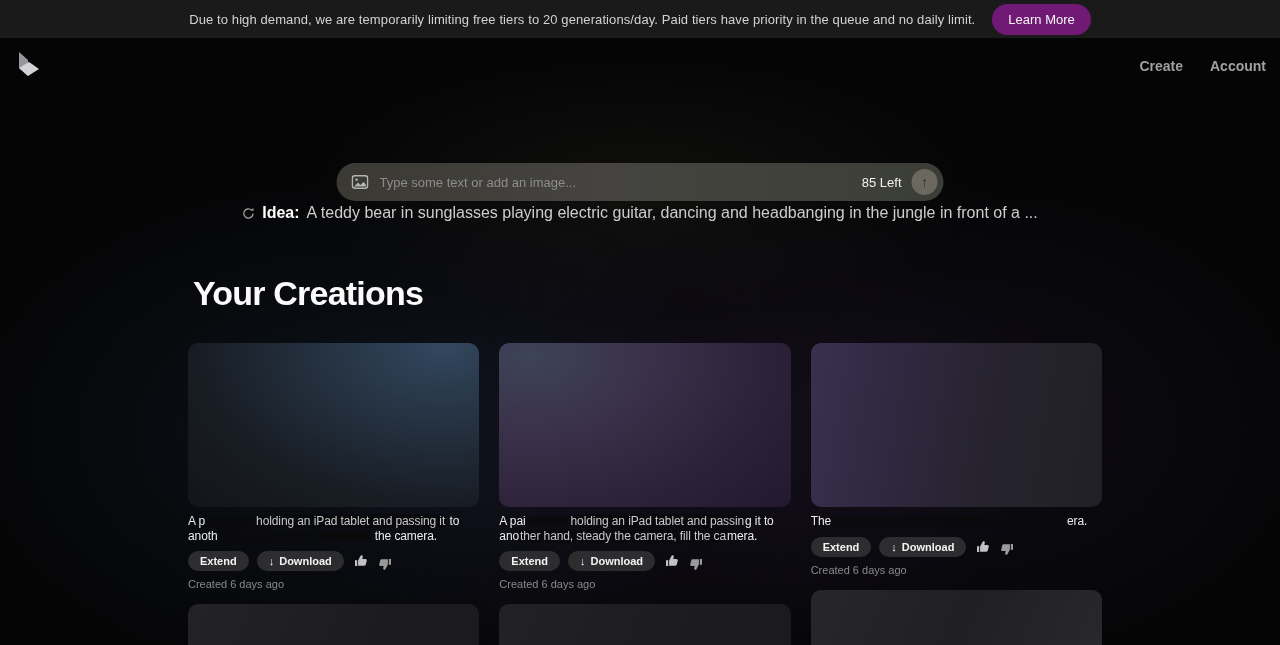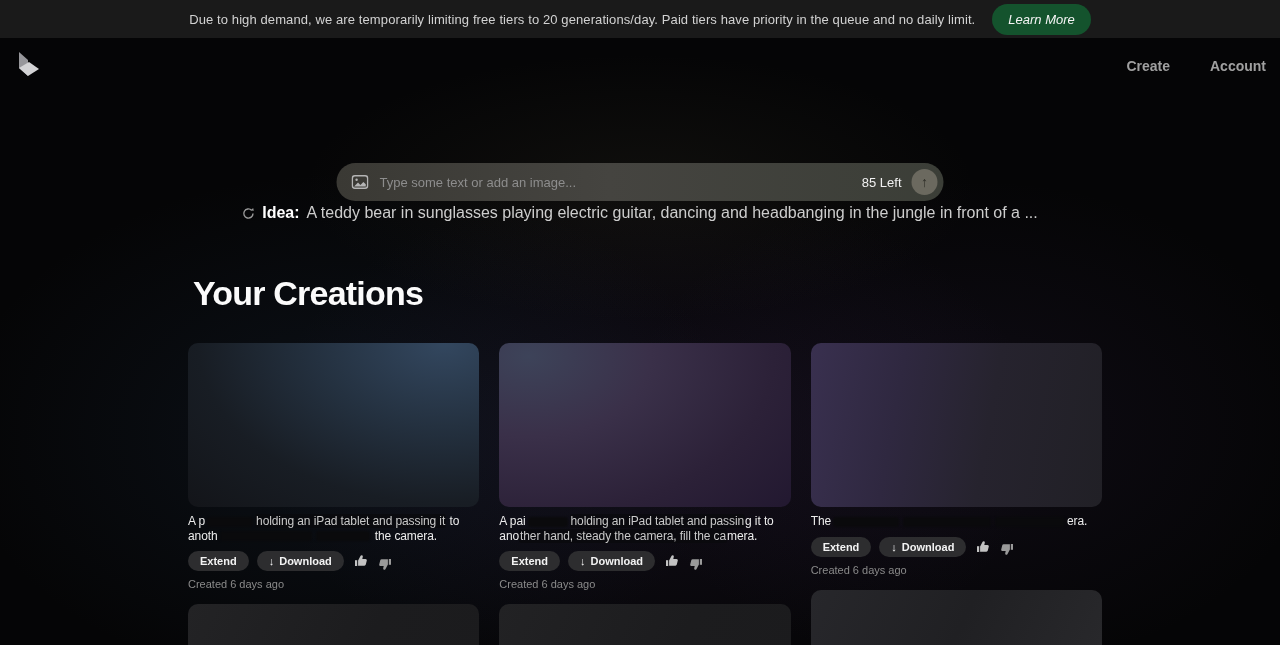--- a/index.html
+++ b/index.html
@@ -12,25 +12,25 @@
       radial-gradient(600px 400px at 27% 67%, rgba(44,74,112,0.17), transparent 65%),
       radial-gradient(600px 400px at 51% 68%, rgba(88,60,126,0.15), transparent 65%),
       radial-gradient(540px 380px at 76% 66%, rgba(78,54,116,0.13), transparent 65%);
     position:relative;
     color:#e8e8e8;
   }
 
   
   .banner { height:38px; background:#1a1a1a; display:flex; align-items:center; justify-content:center; gap:17px; }
   .banner-msg { font-size:13px; color:#d2d2d2; letter-spacing:0.1px; }
-  .learn-more { background:#14532d; color:#f5f5f5; border:none; border-radius:18px; padding:8px 16px; font-size:13px; font-family:inherit; cursor:pointer;font-style:italic; }
+  .learn-more { background:#701a75; color:#f5f5f5; border:none; border-radius:18px; padding:8px 16px; font-size:13px; font-family:inherit; cursor:pointer; }
 
   
   .nav { display:flex; justify-content:space-between; align-items:flex-start; padding:11px 14px 0 10px; }
-  .nav-links { display:flex; gap:40px; margin-top:9px; }
+  .nav-links { display:flex; gap:27px; margin-top:9px; }
   .nav-link { font-size:14px; font-weight:700; color:#a0a0a0; cursor:pointer; }
 
   
   .prompt-bar { position:absolute; top:163px; left:50%; transform:translateX(-50%); width:607px; height:38px;
     border-radius:20px; display:flex; align-items:center;
     background:linear-gradient(90deg,#3a3934 0%,#454440 45%,#3b3e37 100%); }
   .attach { margin:0 11px 0 15px; display:flex; }
   .prompt-input { flex:1; background:transparent; border:0; outline:0; color:#ececec; font-size:13px; font-family:inherit; }
   .prompt-input::placeholder { color:#8d8d8d; }
   .credits { font-size:13px; color:#f1f1f1; margin:0 10px 0 26px; white-space:nowrap; }

